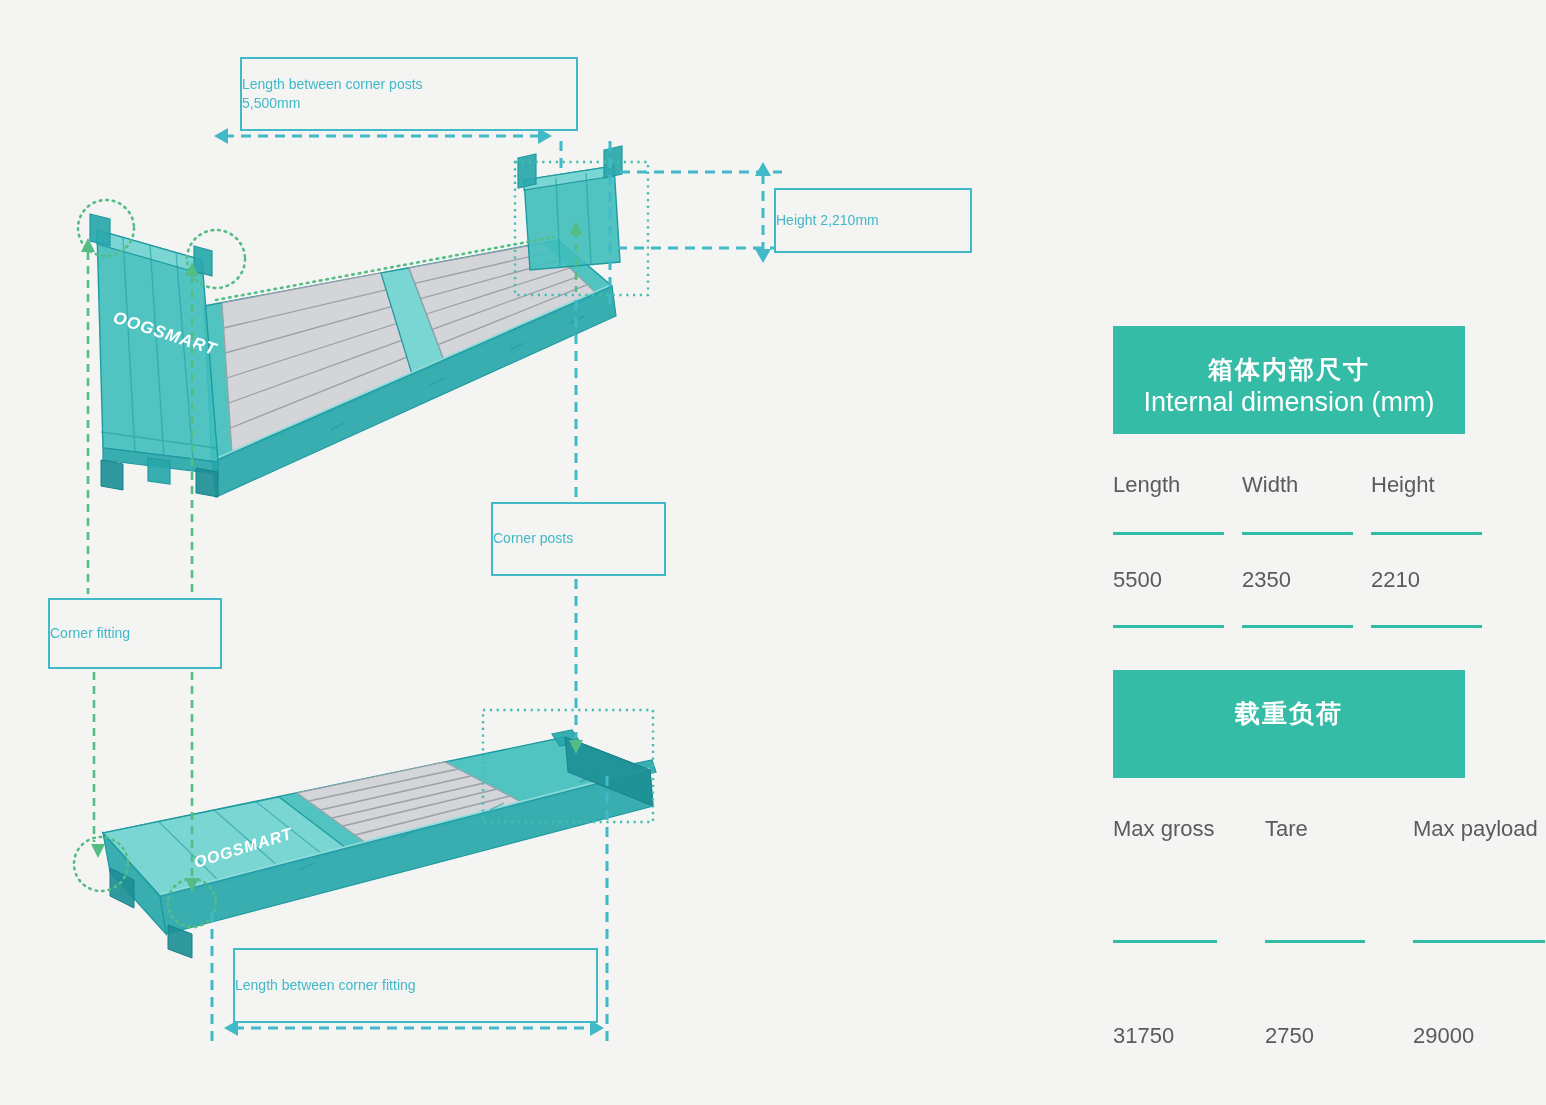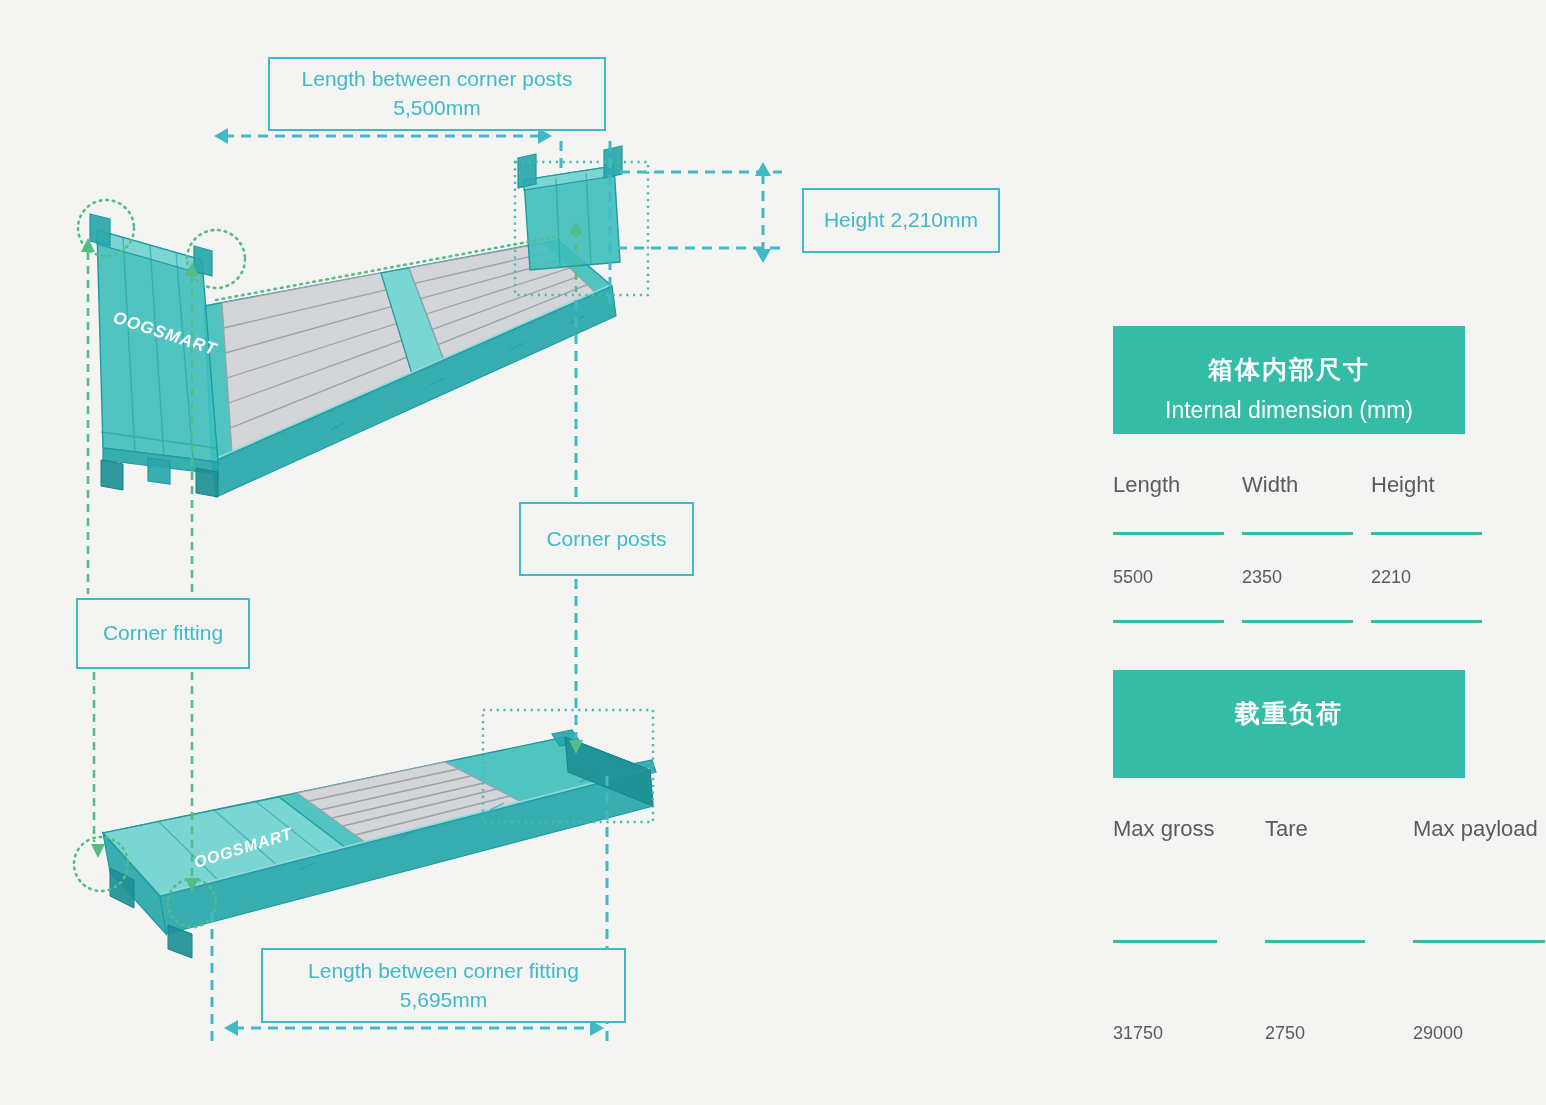--- a/index.html
+++ b/index.html
@@ -7,40 +7,40 @@
     position:relative; width:1546px; height:1105px;
     background:#f4f4f2; overflow:hidden;
     font-family:"Liberation Sans", sans-serif;
   }
   .canvas svg { position:absolute; left:0; top:0; }
 
   
   .anno-box {
     position:absolute; box-sizing:border-box;
     border:2px solid #41b9c8; background:#f4f4f2;
-    color:#41b9c8; text-align:center;
+    color:#41b9c8; 
     display:flex; flex-direction:column; justify-content:center;
-    font-size:21px; line-height:1.38; z-index:5;margin-left:28px;
+    font-size:14px; line-height:1.38; z-index:5;
   }
 
   
   .spec-panel { position:absolute; width:352px; z-index:5; }
   .panel-header {
     background:#35bca6; color:#ffffff; text-align:center;
     padding:27px 8px 0 8px; height:108px; box-sizing:border-box;
   }
   .ph-zh { font-size:25px; font-weight:bold; letter-spacing:2px; }
-  .ph-en { font-size:23px; margin-top:11px; }
+  .ph-en { font-size:27px; margin-top:1px; }
   .spec-grid { display:grid; margin-top:36px; }
   .panel--internal .spec-grid { grid-template-columns:111px 111px 111px; column-gap:18px; }
   .panel--payload  .spec-grid { grid-template-columns:104px 100px 132px; column-gap:7px;gap:48px; }
   .s-label { font-size:22px; color:#5a5a5f; line-height:1.35; margin-bottom:32px; }
   .panel--payload .s-label { min-height:62px; margin-bottom:16px; }
   .s-rule { height:3px; background:#2fbda4; margin-bottom:32px; }
-  .s-value { font-size:18px; color:#5a5a5f; margin-bottom:32px; }
+  .s-value { font-size:22px; color:#5a5a5f; margin-bottom:32px; }
   .s-rule.last { margin-bottom:0; }
 
   
   .tdash { stroke:#41b9c8; stroke-width:3;   stroke-dasharray:10 7;  fill:none; }
   .gdash { stroke:#54bd86; stroke-width:2.6; stroke-dasharray:8 6;   fill:none; }
   .gdot  { stroke:#54bd86; stroke-width:2.6; stroke-dasharray:1.6 5; fill:none; stroke-linecap:round; }
   .tdot  { stroke:#44bdb1; stroke-width:2.4; stroke-dasharray:2.2 4.6; fill:none; }
   .tri-t { fill:#41b9c8; } .tri-g { fill:#54bd86; }
   .c-mid    { fill:#3fbfbd; fill-opacity:.9;  stroke:#1e9aa1; stroke-width:1.4; }
   .c-light  { fill:#7ed7d4; fill-opacity:.92; stroke:#1e9aa1; stroke-width:1.2; }
@@ -192,21 +192,20 @@
   <div class="anno-box" style="left:491px; top:502px; width:175px; height:74px;">
     <span>Corner posts</span>
   </div>
 
   <div class="anno-box" style="left:48px; top:598px; width:174px; height:71px;">
     <span>Corner fitting</span>
   </div>
 
   <div class="anno-box" style="left:233px; top:948px; width:365px; height:75px;">
     <span>Length between corner fitting</span>
-    <span>5,695mm</span>
   </div>
 
   <div class="spec-panel panel--internal" style="left:1113px; top:326px;">
     <div class="panel-header">
       <div class="ph-zh">箱体内部尺寸</div>
       <div class="ph-en">Internal dimension (mm)</div>
     </div>
     <div class="spec-grid">
       <div class="s-label">Length</div>
       <div class="s-label">Width</div>

